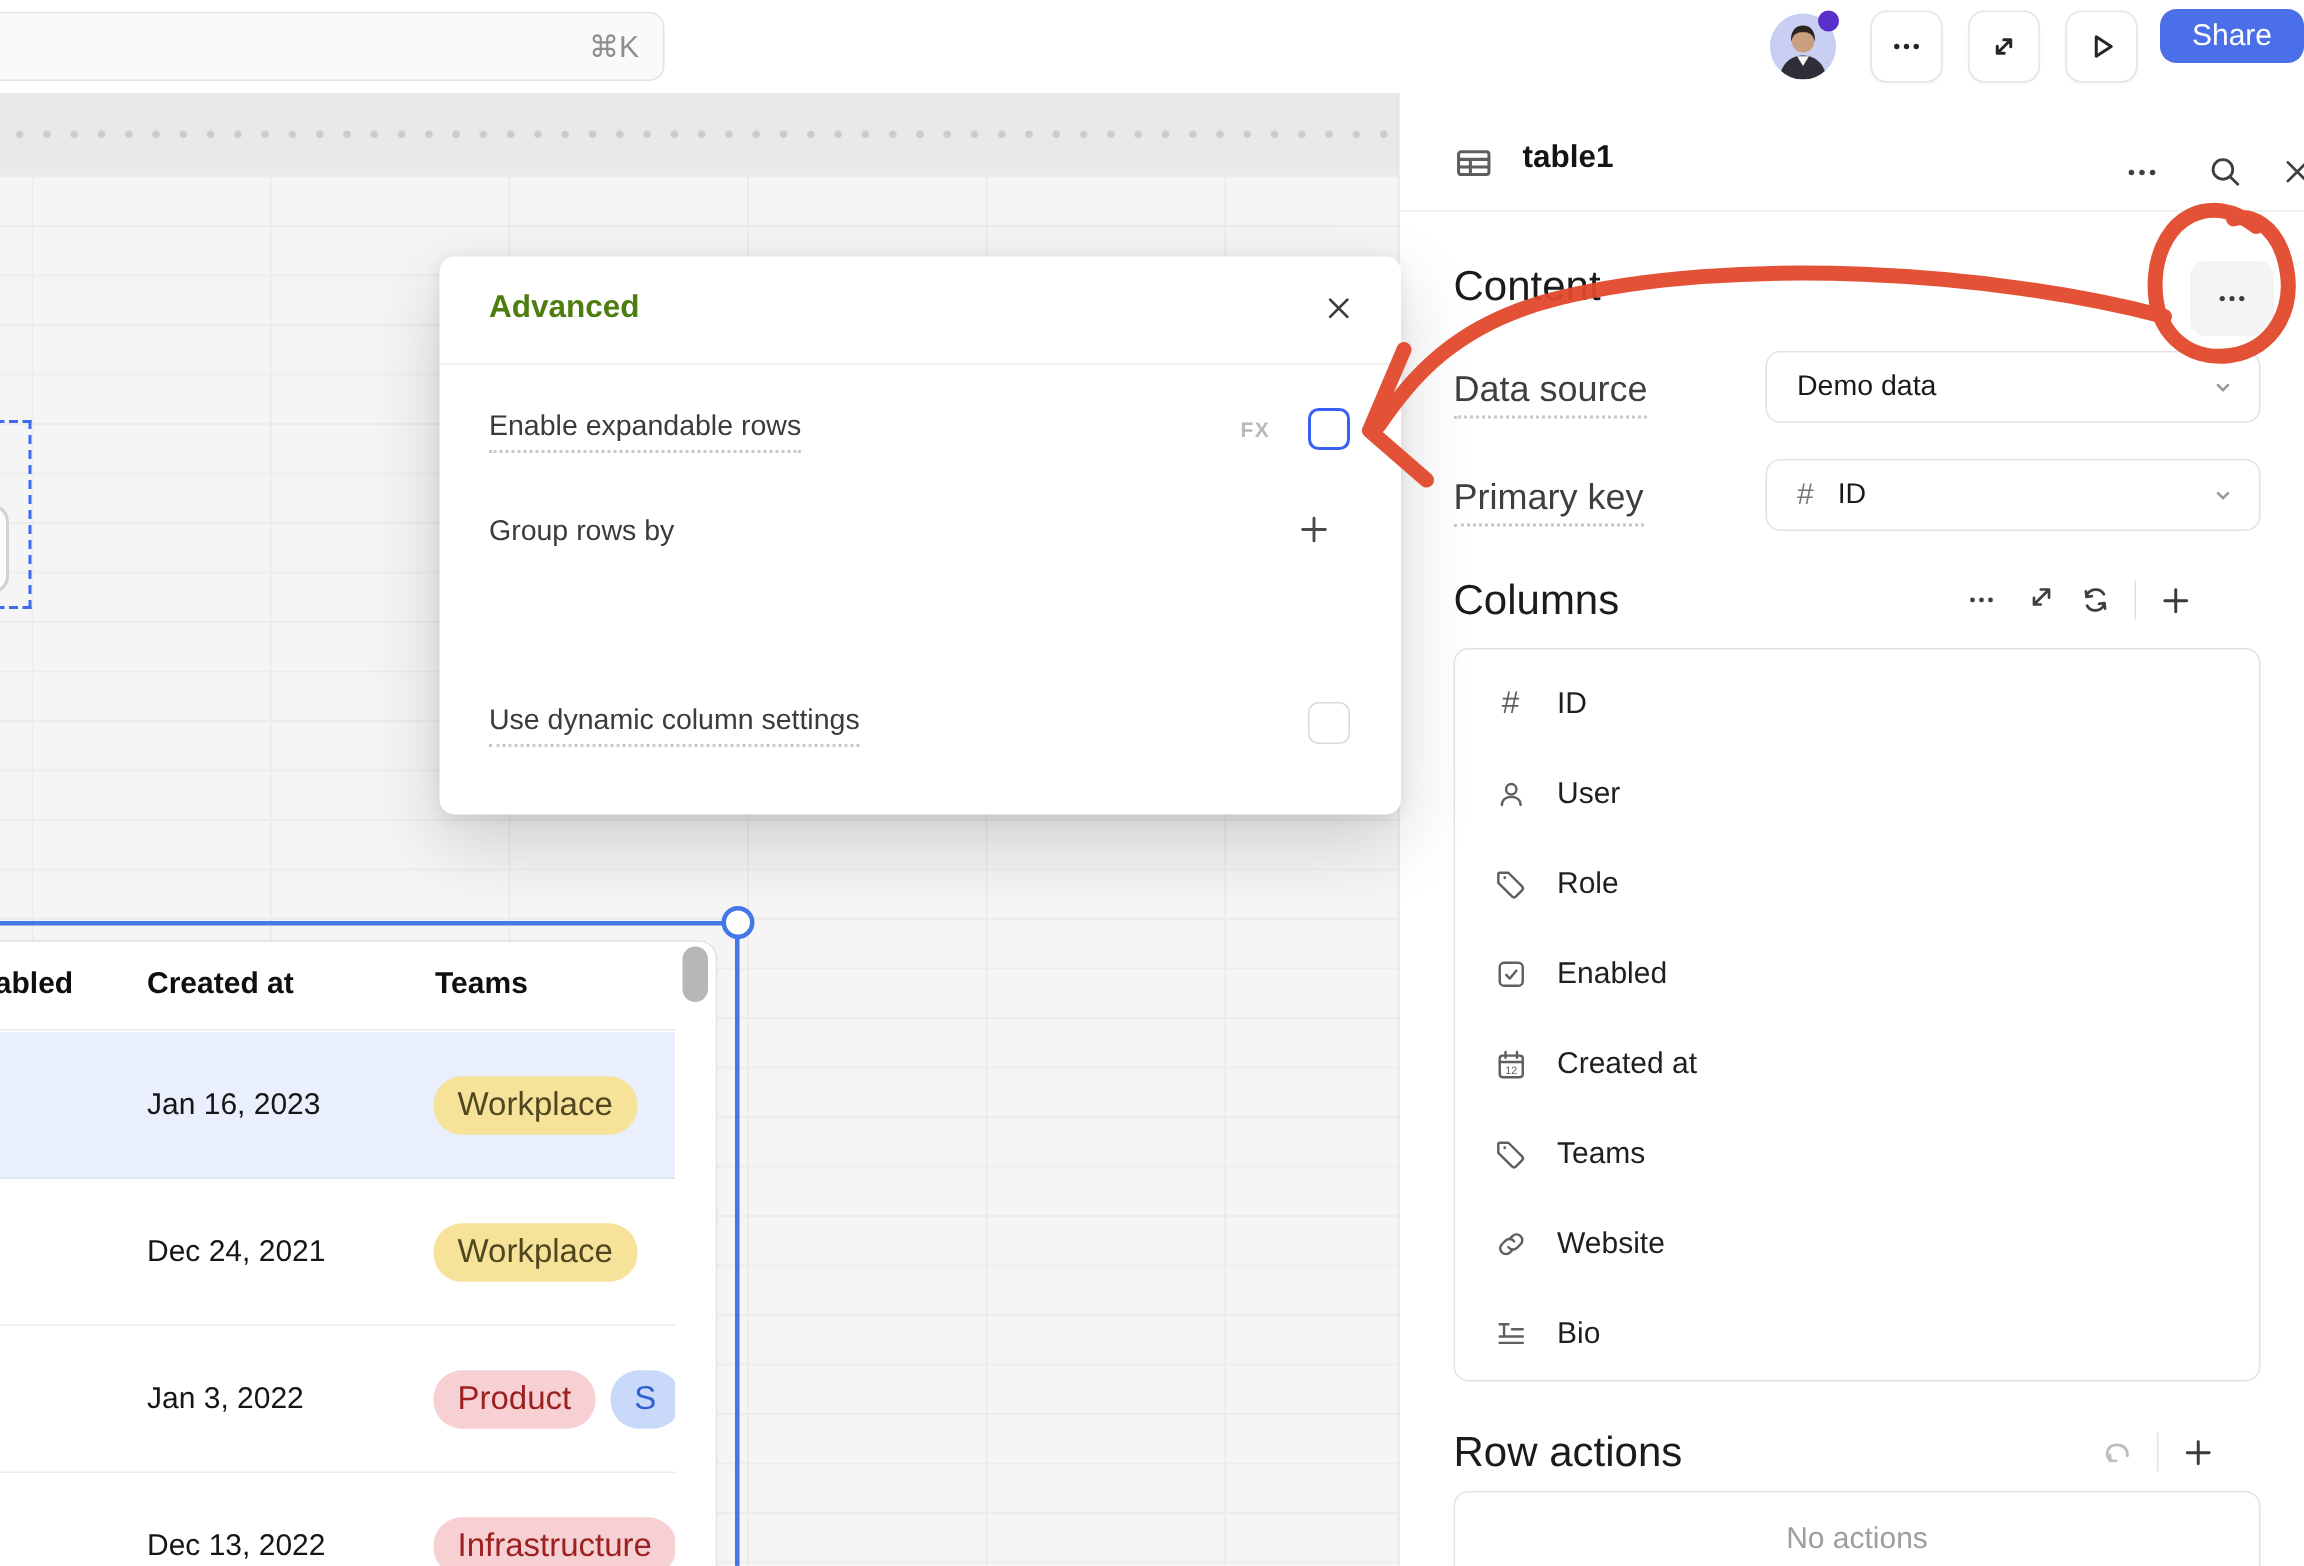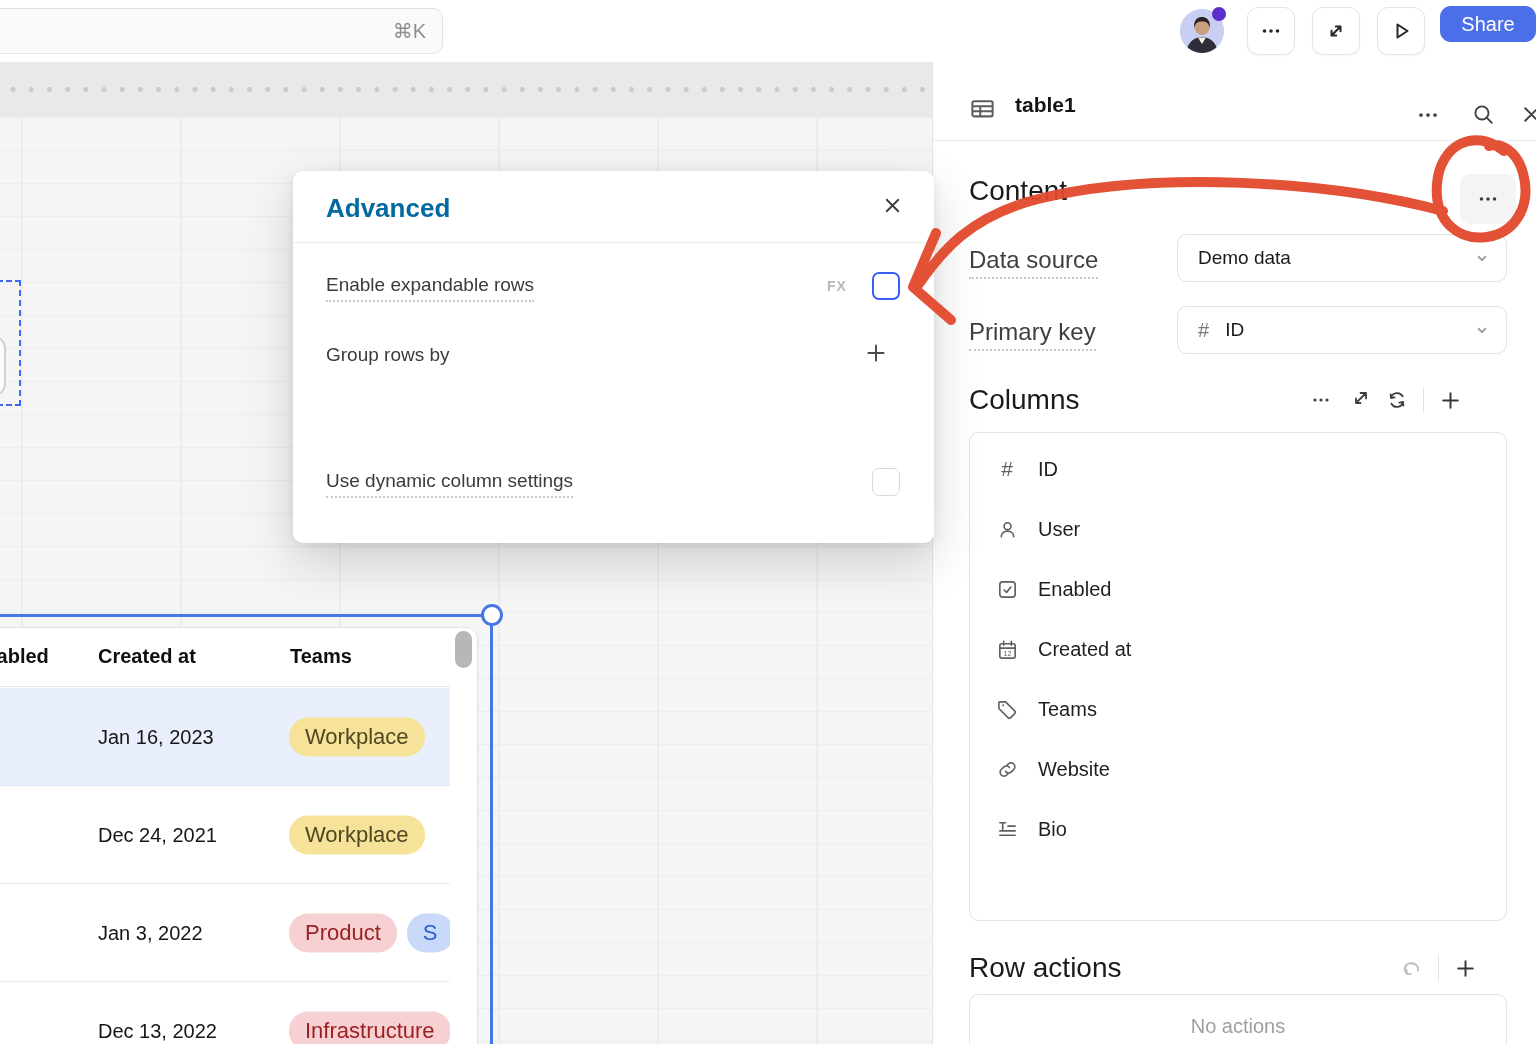--- a/index.html
+++ b/index.html
@@ -80,21 +80,21 @@
   .col-item .ci{width:26px;display:flex;justify-content:center;color:#5f5f5f;margin-right:18px;font-size:21px}
   .icon-row{position:absolute;display:flex;align-items:center;gap:14px;color:#3f3f3f}
   .vdiv{width:1px;height:26px;background:#e1e1e1}
   .act-box{position:absolute;left:36px;top:932px;width:538px;height:64px;border:1.5px solid #e2e2e2;
            border-radius:10px;display:flex;align-items:center;justify-content:center;
            font-size:20px;color:#9e9e9e;background:#fff}
 
   
   .modal{position:absolute;left:293px;top:171px;width:641px;height:372px;background:#fff;border-radius:10px;
          box-shadow:0 18px 50px rgba(0,0,0,.16),0 2px 10px rgba(0,0,0,.08);z-index:30}
-  .m-title{position:absolute;left:33px;top:22px;font-size:26px;font-weight:600;color:#0369a1}
+  .m-title{position:absolute;left:33px;top:22px;font-size:21px;font-weight:600;color:#4d7c0f}
   .m-close{position:absolute;left:588px;top:23px;color:#3c3c3c}
   .m-divider{position:absolute;left:0;top:71px;width:100%;height:1px;background:#ececec}
   .m-label{position:absolute;font-size:19px;color:#3b3b3b;border-bottom:2px dotted #c8c8c8;padding-bottom:4px}
   .fx{position:absolute;left:534px;top:107px;font-size:14px;font-weight:700;letter-spacing:1px;color:#b9b9b9}
   .cb{position:absolute;width:28px;height:28px;border-radius:7px;background:#fff}
   .cb.focus{border:2px solid #3a5ff5}
   .cb.plain{border:1.5px solid #d9d9d9}
   .m-plus{position:absolute;left:570px;top:169px;color:#4a4a4a}
   .g-btn{position:absolute;left:33px;top:221px;width:575px;height:46px;border:1.5px solid #e0e0e0;border-radius:9px;
          background:#fff;display:flex;align-items:center;justify-content:center;font-size:19px;color:#949494;
@@ -271,20 +271,29 @@
         <span class="ci">
           <svg width="23" height="23" viewBox="0 0 24 24" fill="none" stroke="currentColor" stroke-width="1.7" stroke-linecap="round">
               <circle cx="12" cy="8.5" r="3.6"></circle>
               <path d="M5.5 19.5 C5.5 15.9 8.4 13.7 12 13.7 C15.6 13.7 18.5 15.9 18.5 19.5"></path>
             </svg>
         </span>
         <span>User</span>
       </div>
       <div class="col-item">
         <span class="ci">
+          <svg width="23" height="23" viewBox="0 0 24 24" fill="none" stroke="currentColor" stroke-width="1.7" stroke-linejoin="round">
+              <path d="M4 4 H10 L19.5 13.5 A2 2 0 0 1 19.5 16.3 L15.3 20.5 A2 2 0 0 1 12.5 20.5 L3 11 V5 A1 1 0 0 1 4 4 Z"></path>
+              <circle cx="7.5" cy="7.5" r="1" fill="currentColor" stroke="none"></circle>
+            </svg>
+        </span>
+        <span>Role</span>
+      </div>
+      <div class="col-item">
+        <span class="ci">
           <svg width="23" height="23" viewBox="0 0 24 24" fill="none" stroke="currentColor" stroke-width="1.7" stroke-linecap="round" stroke-linejoin="round">
               <rect x="4" y="4" width="16" height="16" rx="3"></rect>
               <path d="M8.5 12.5 L11 15 L15.5 9.5"></path>
             </svg>
         </span>
         <span>Enabled</span>
       </div>
       <div class="col-item">
         <span class="ci">
           <svg width="23" height="23" viewBox="0 0 24 24" fill="none" stroke="currentColor" stroke-width="1.7" stroke-linecap="round">

